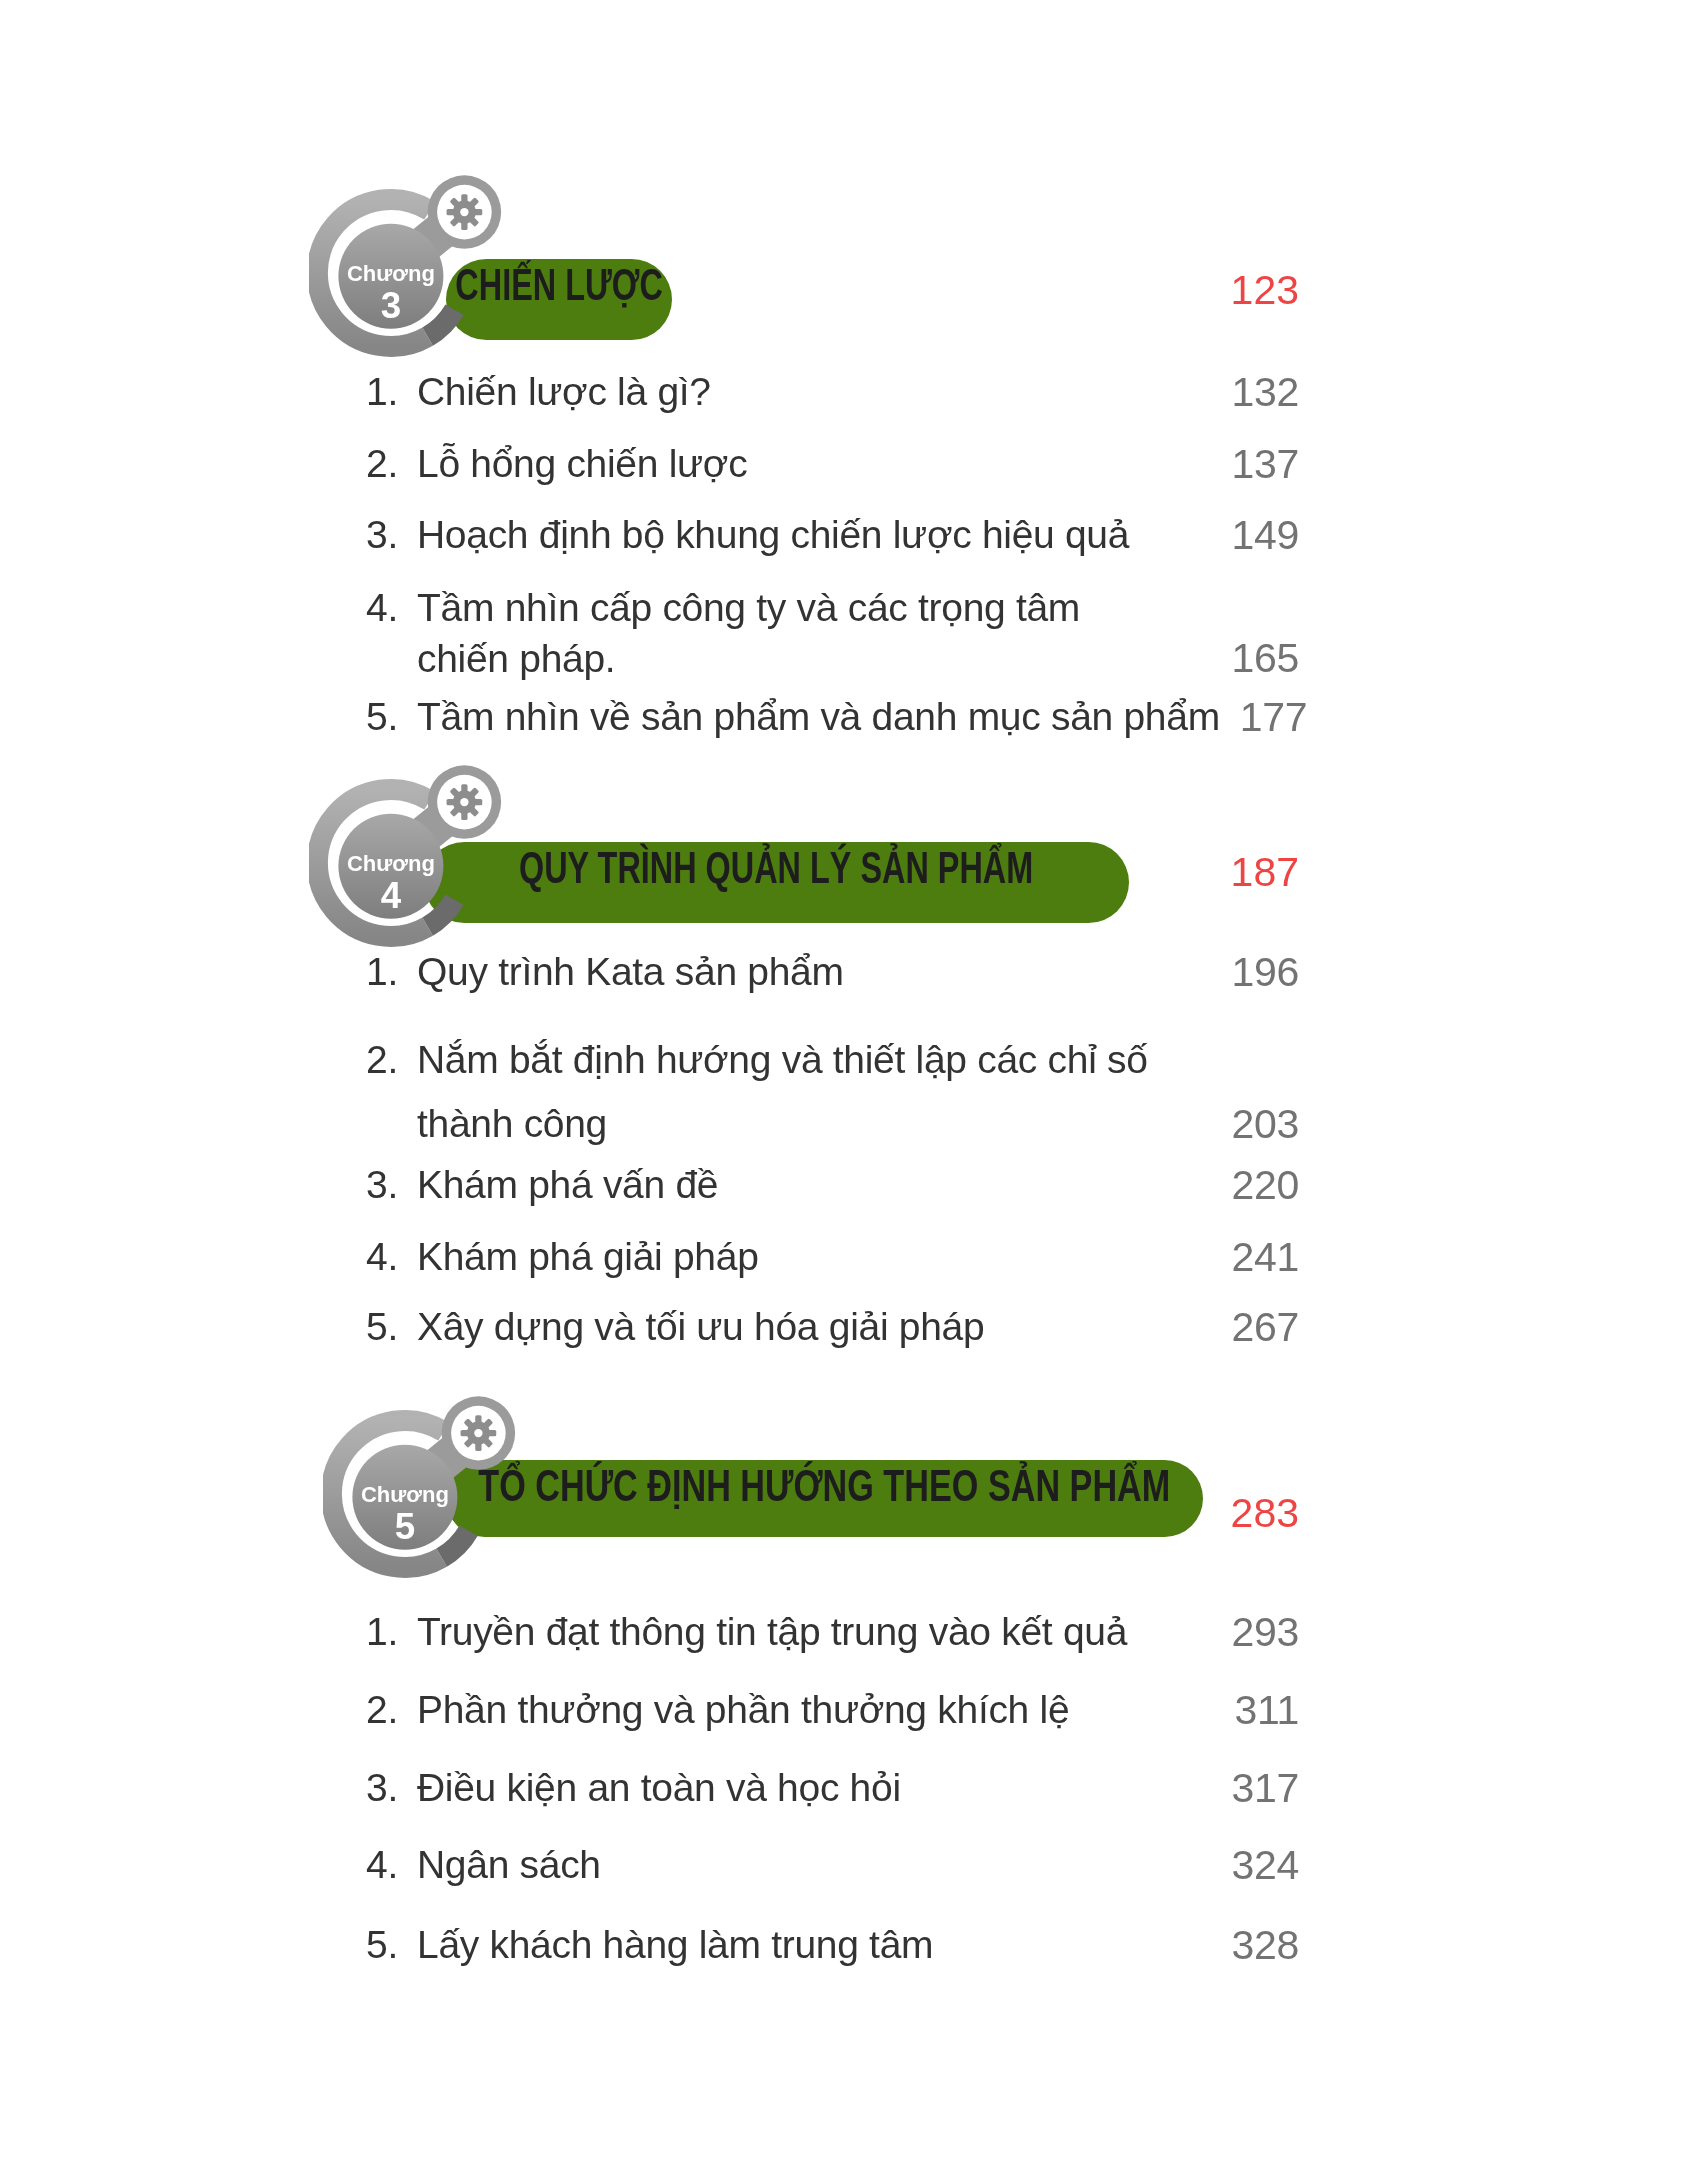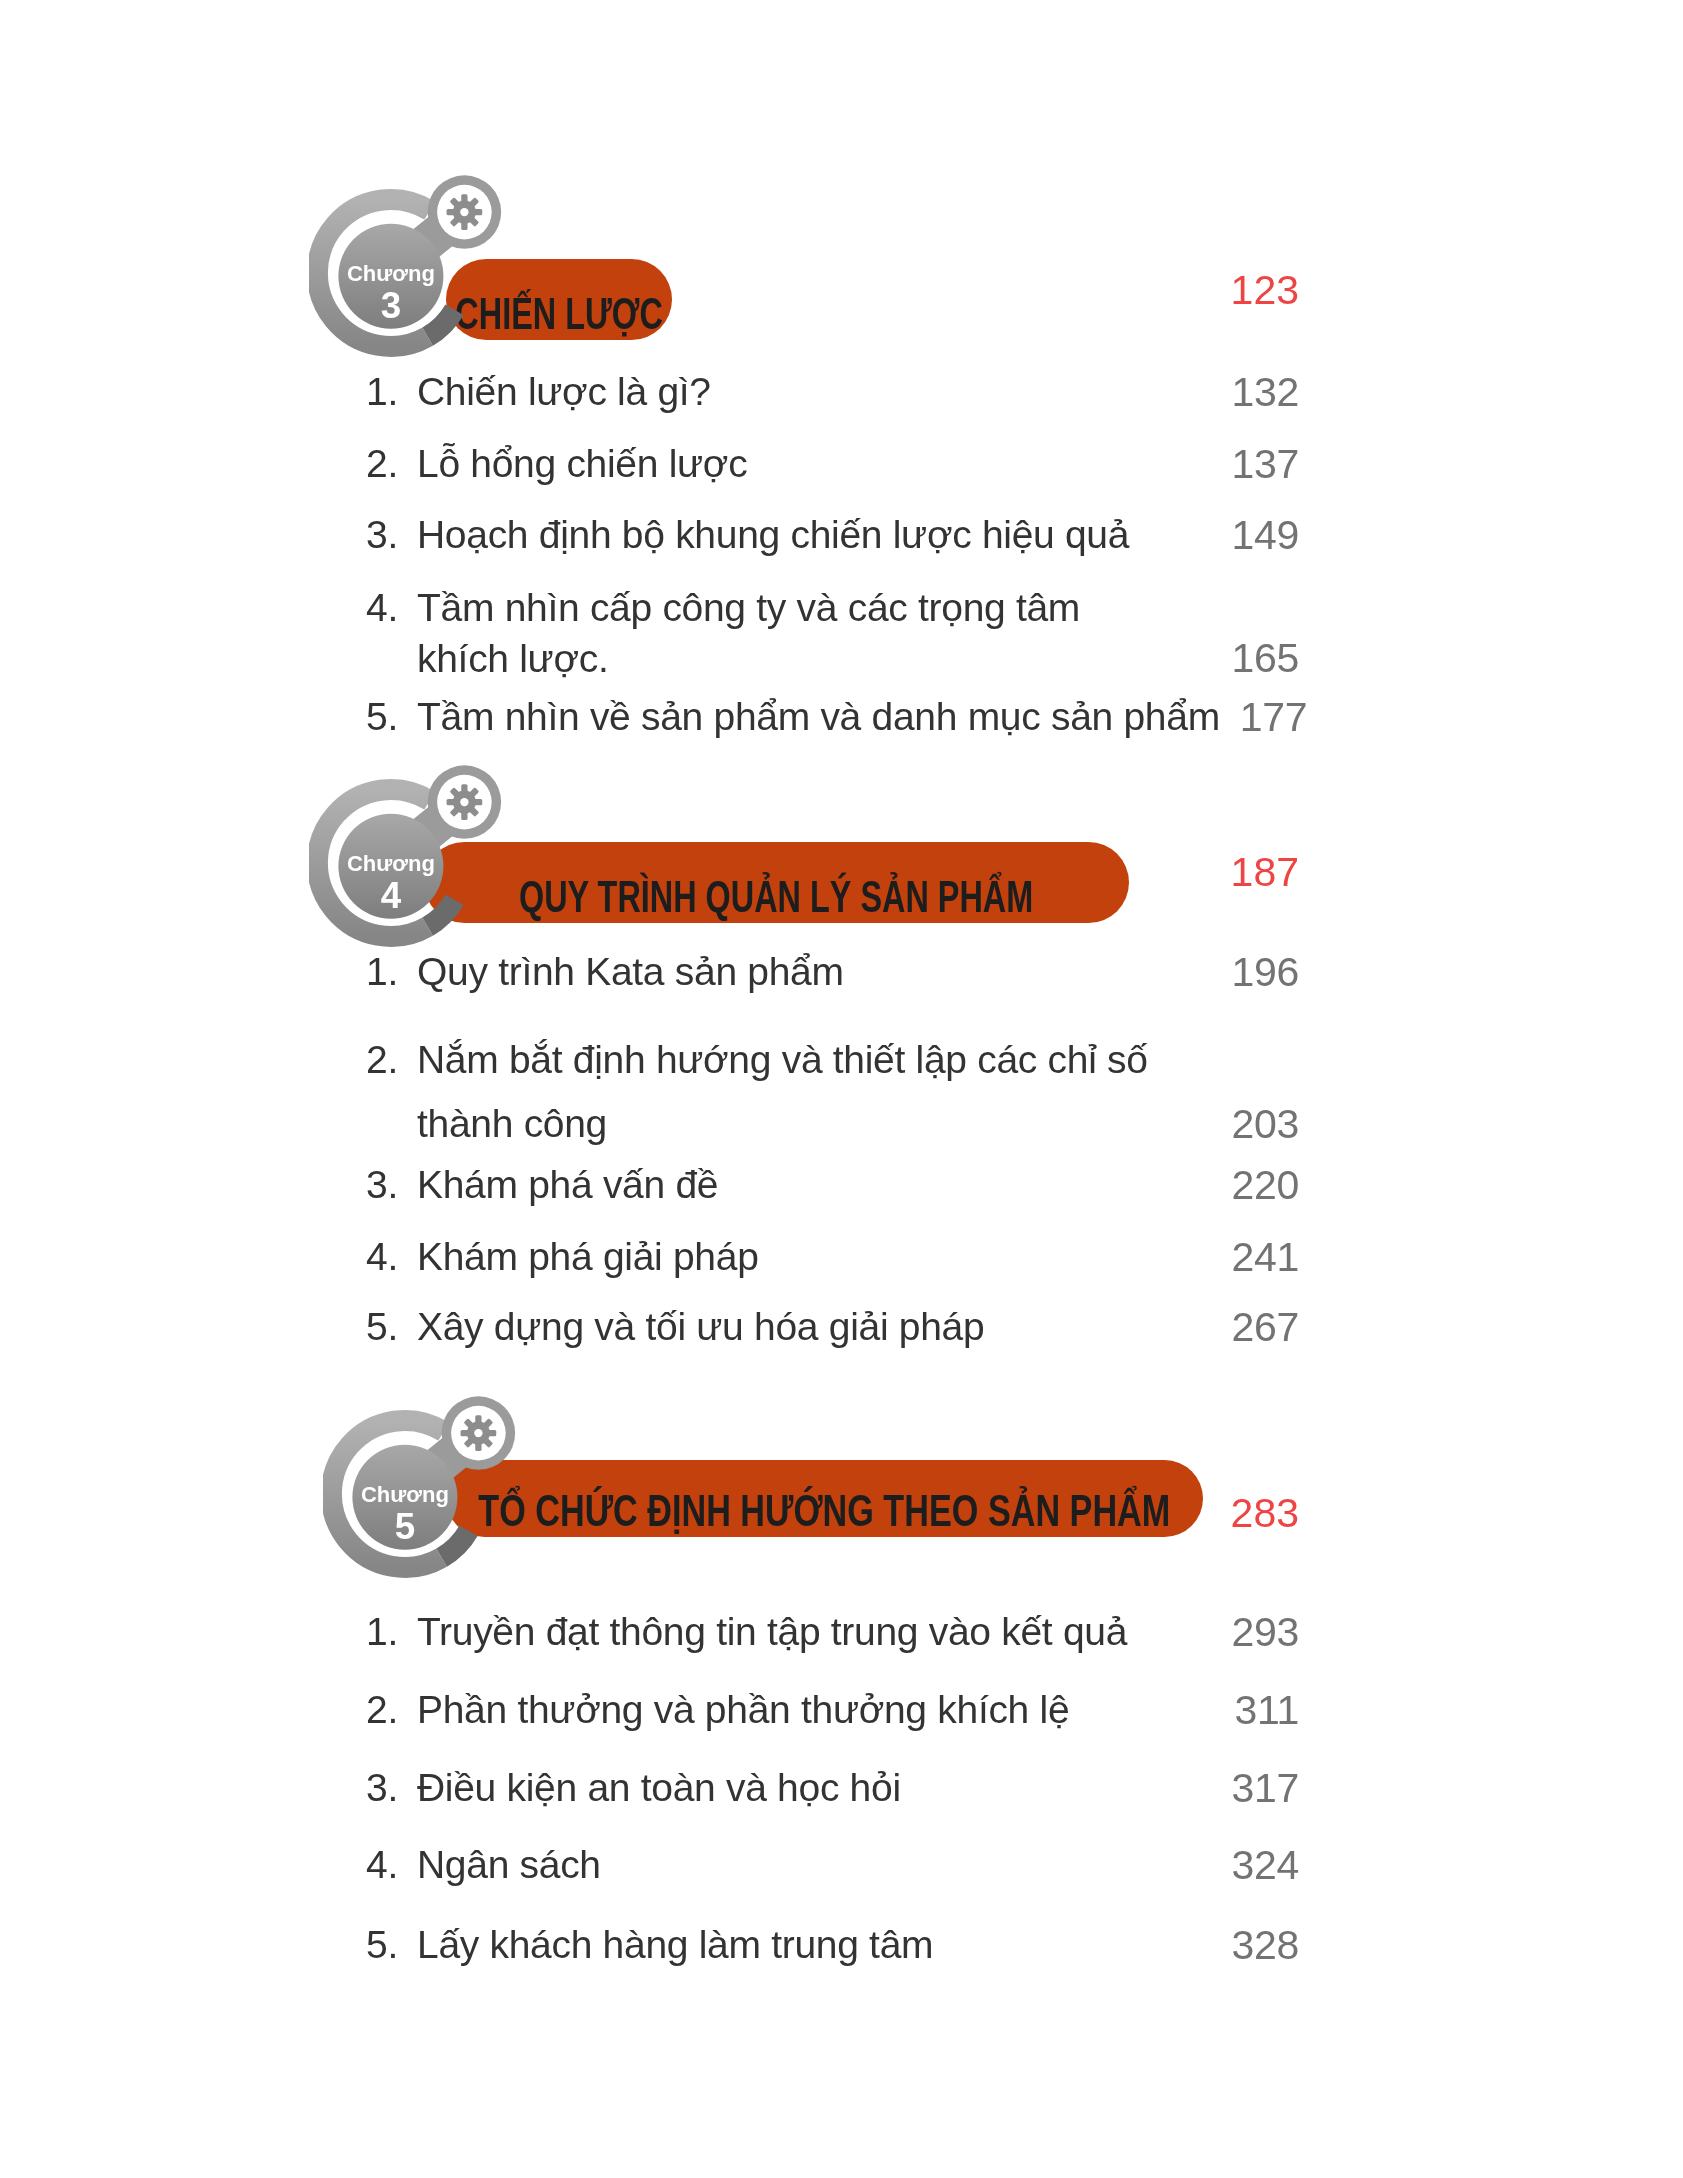--- a/index.html
+++ b/index.html
@@ -11,23 +11,23 @@
     overflow:hidden;
     padding-left:8px;
   }
   
   .badge{position:absolute;width:210px;height:210px;z-index:3;}
   .badge svg{width:100%;height:100%;display:block;}
   .badge text{font-family:"Liberation Sans",sans-serif;font-weight:bold;fill:#ffffff;}
   
   .pill{
     position:absolute;z-index:2;
-    background:#c2410c;
+    background:#4d7c0f;
     border-radius:41px;
-    display:flex;align-items:flex-end;justify-content:center;
+    display:flex;align-items:flex-start;justify-content:center;
   }
   .pill .ptext{
     font-weight:bold;font-size:45px;color:#1d1d1d;
     white-space:nowrap;letter-spacing:0px;
     transform:scaleX(0.72);transform-origin:center center;
   }
   
   .hpage{
     position:absolute;left:1139px;width:160px;text-align:right;
     font-size:41px;color:#ef4444;z-index:4;
@@ -109,21 +109,21 @@
     <span class="ipage">137</span>
   </div>
   <div class="irow" style="top:511px;">
     <span class="inum">3.</span>
     <span class="itext">Hoạch định bộ khung chiến lược hiệu quả</span>
     <span class="ipage">149</span>
   </div>
   <div class="irow lh52" style="top:582px;">
     <span class="inum">4.</span>
     <span class="itext"><span>Tầm nhìn cấp công ty và các trọng tâm</span><br>
-      <span class="l2">khích lược.</span></span>
+      <span class="l2">chiến pháp.</span></span>
     <span class="ipage">165</span>
   </div>
   <div class="irow" style="top:693px;">
     <span class="inum">5.</span>
     <span class="itext">Tầm nhìn về sản phẩm và danh mục sản phẩm</span>
     <span class="ipage">177</span>
   </div>
 
   <div class="badge" style="left:309px;top:758px;">
     <svg viewBox="0 0 200 200">

